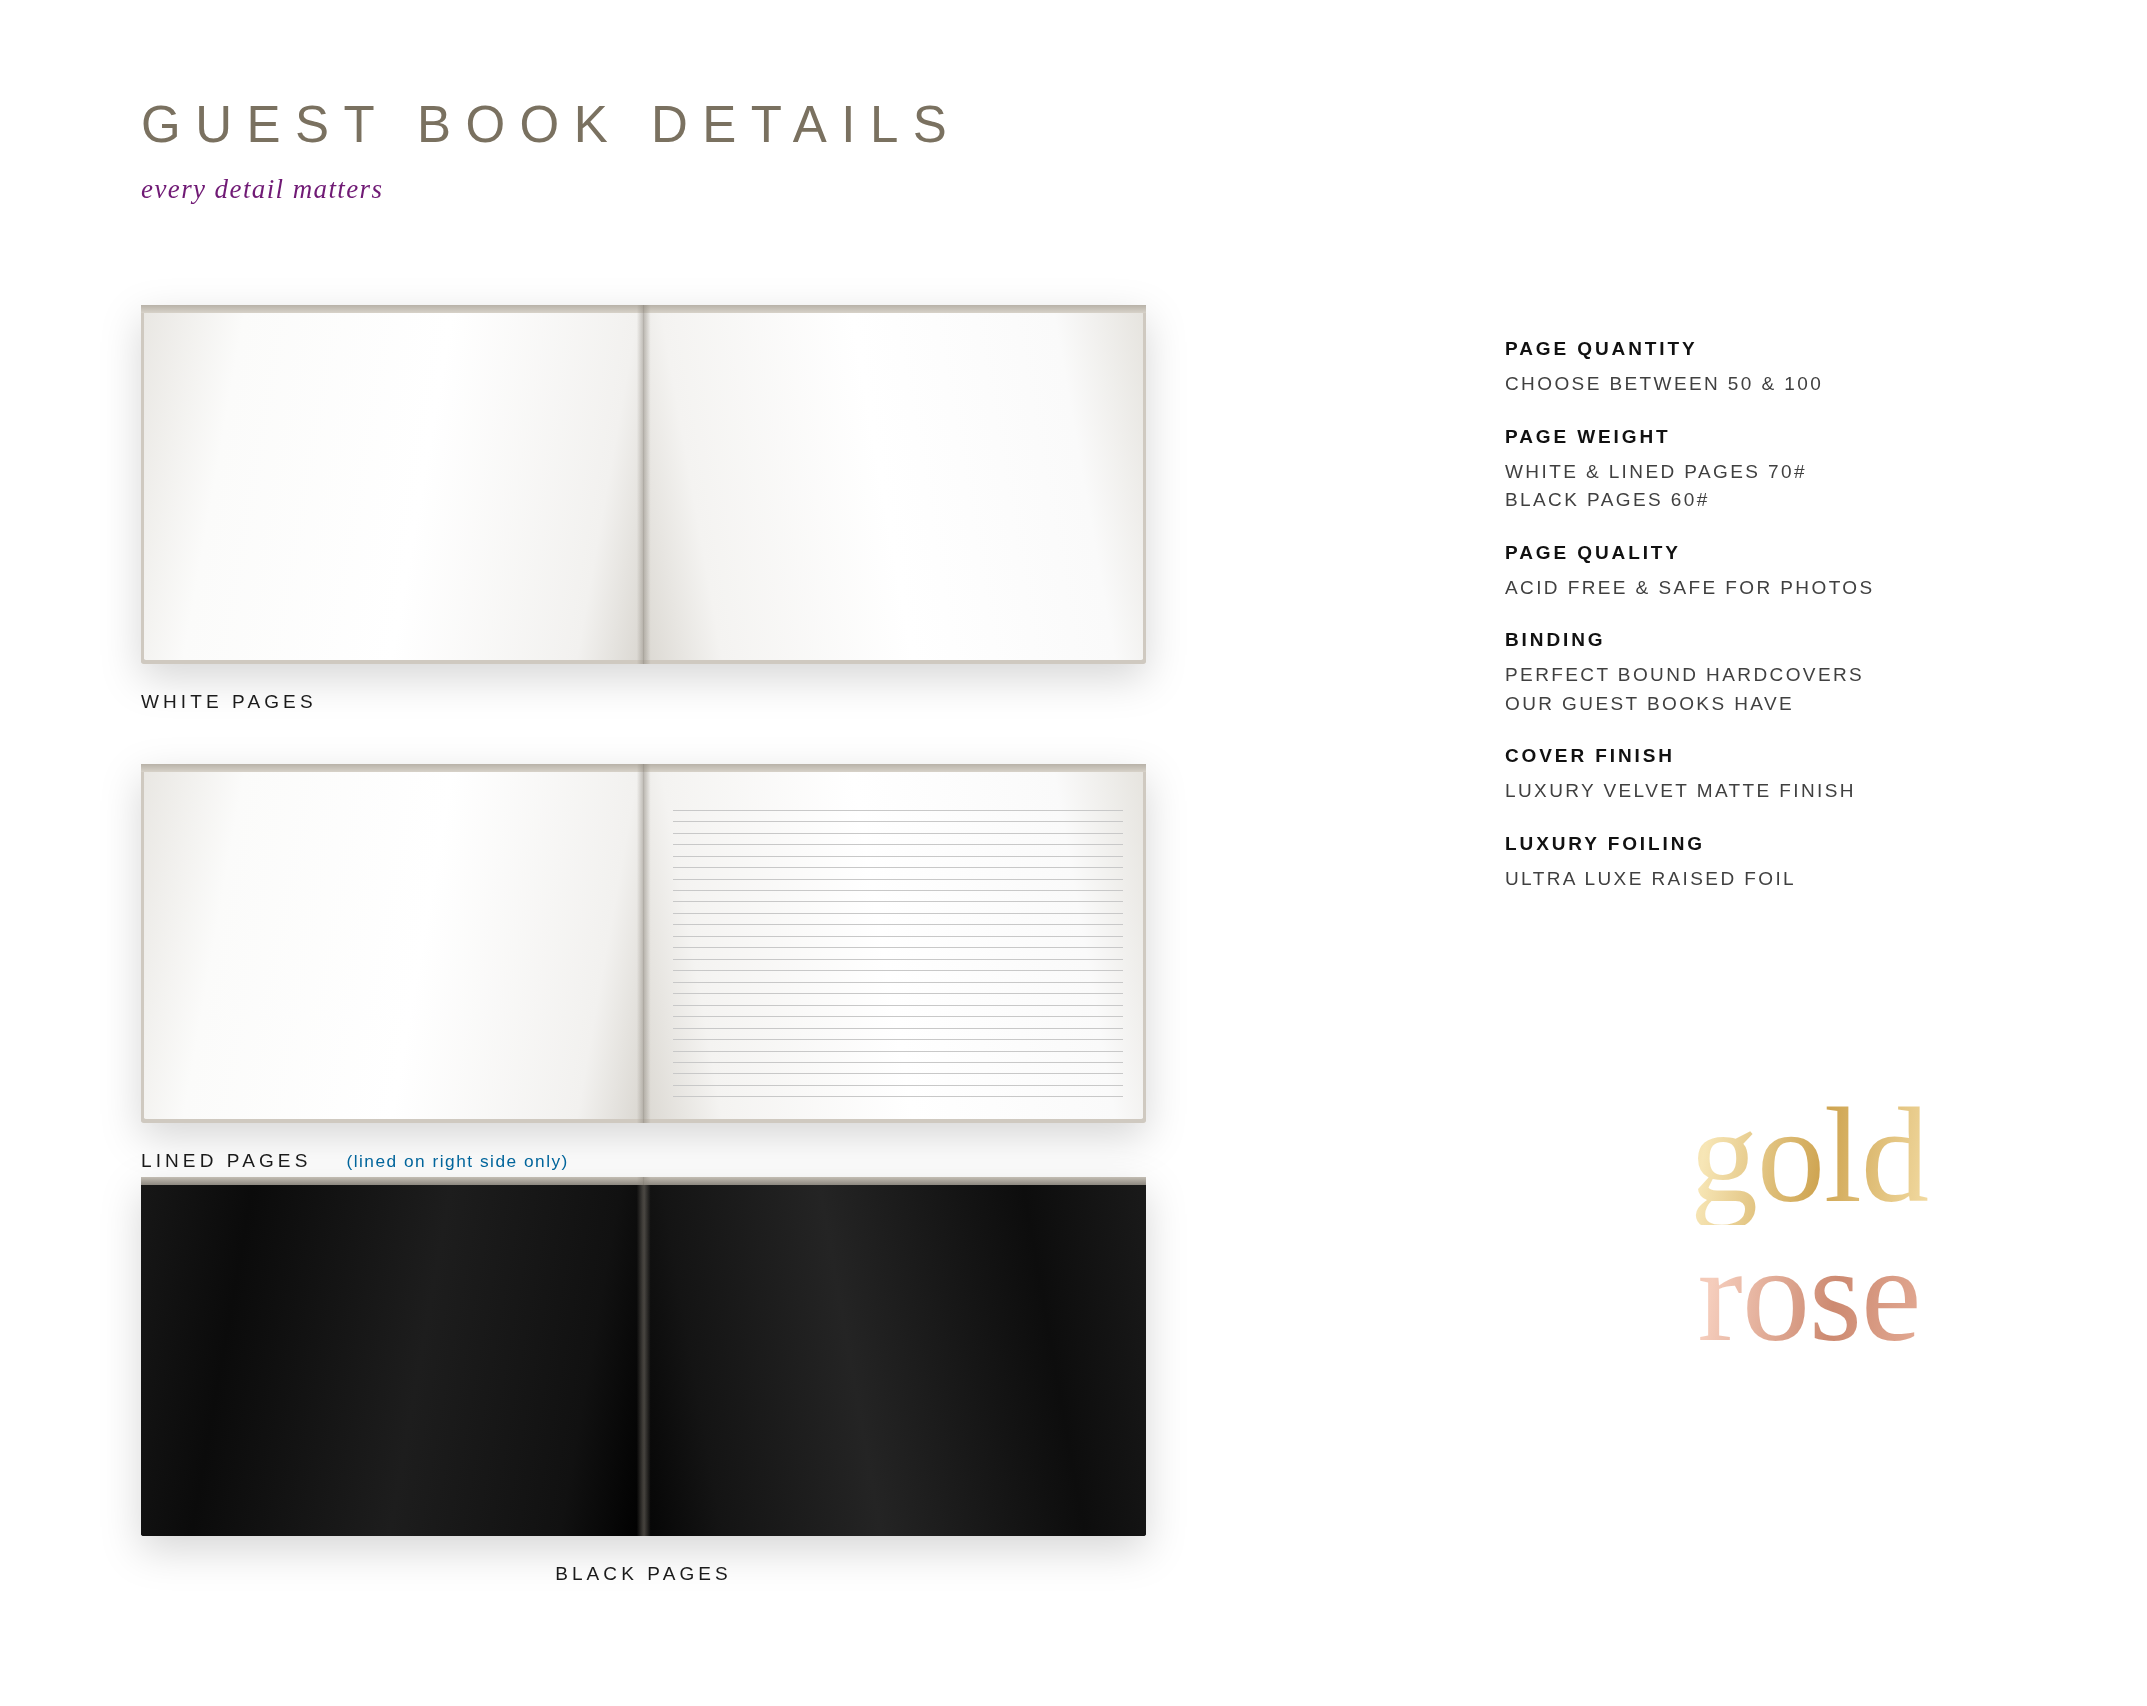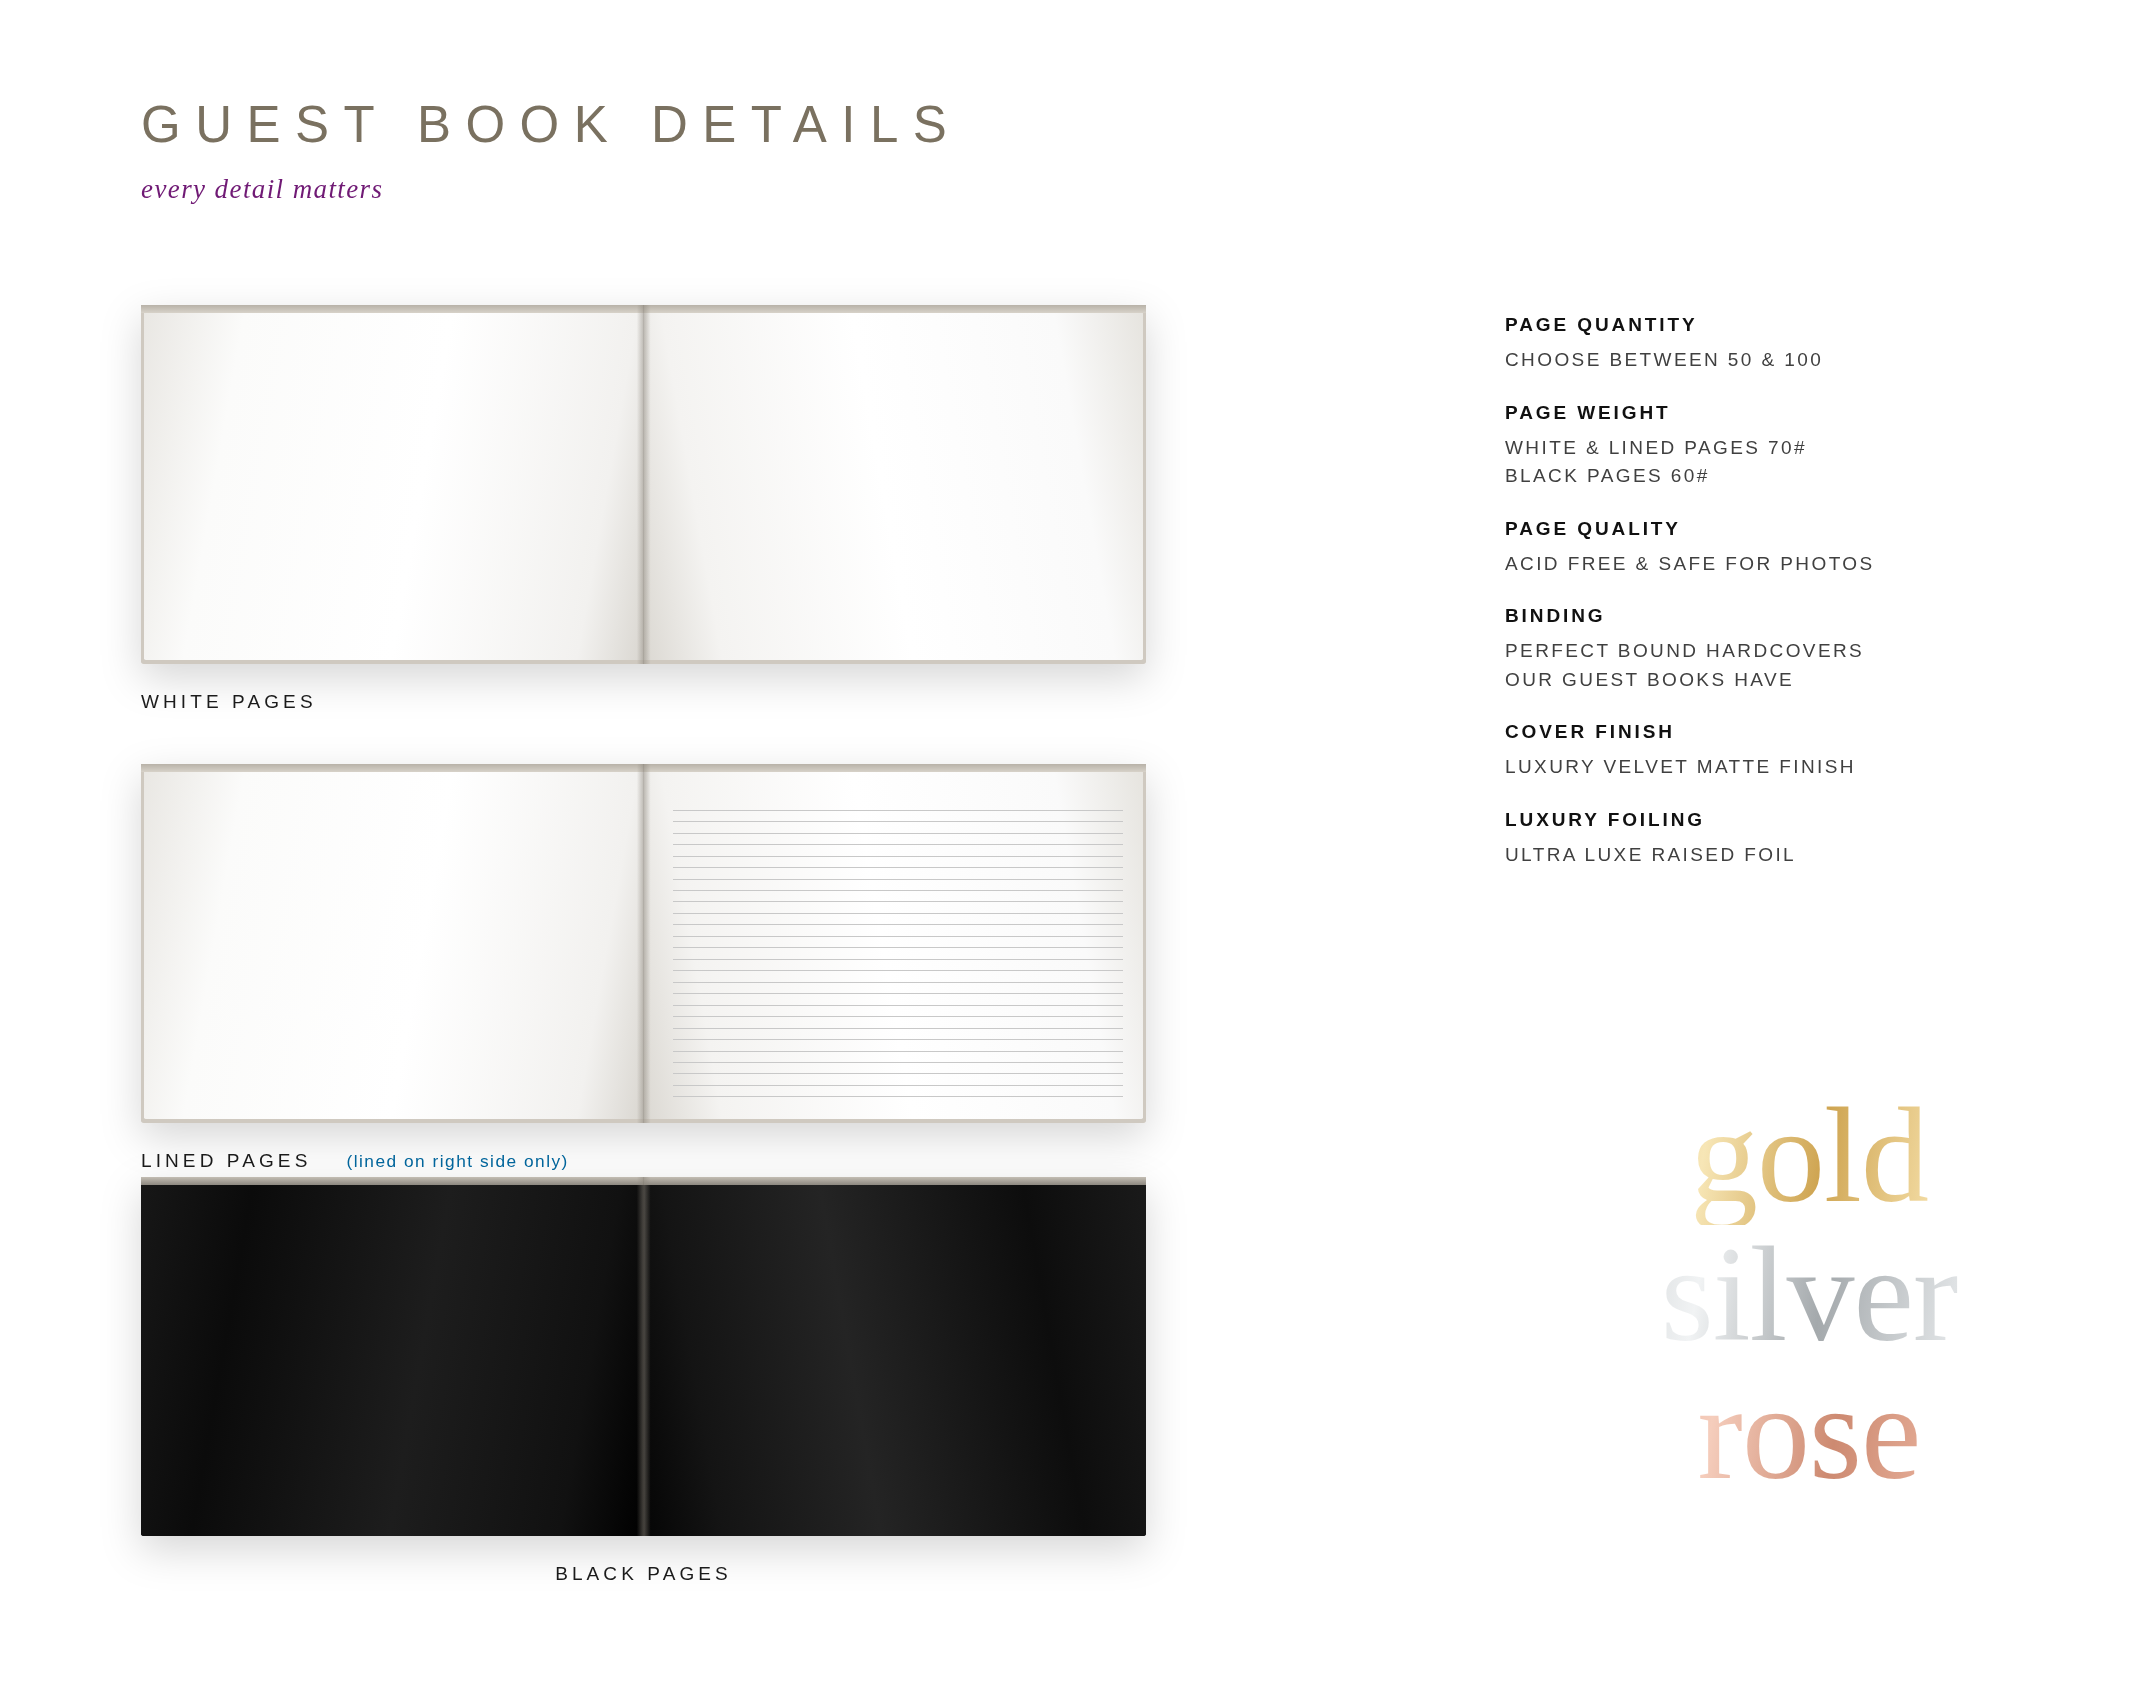--- a/index.html
+++ b/index.html
@@ -139,20 +139,21 @@
 
   
   #specs {
     position: absolute;
     left: 1505px;
     top: 314px;
     width: 582px;
   }
   .spec {
     margin-bottom: 27px;
+    margin-top: 24px;
   }
   .spec-title {
     font-size: 19px;
     font-weight: bold;
     letter-spacing: 2.9px;
     color: #111;
     margin-bottom: 10px;
   }
   .spec-line {
     font-size: 19px;
@@ -305,16 +306,15 @@
 
   <div class="spec">
     <div class="spec-title">LUXURY FOILING</div>
     <div class="spec-line">ULTRA LUXE RAISED FOIL</div>
   </div>
 
 </div>
 
 <div id="foils">
   <div class="foil foil-gold">gold</div>
-  <div class="foil foil-silver">silver</div>
   <div class="foil foil-rose">rose</div>
 </div>
 
 
 </body></html>

